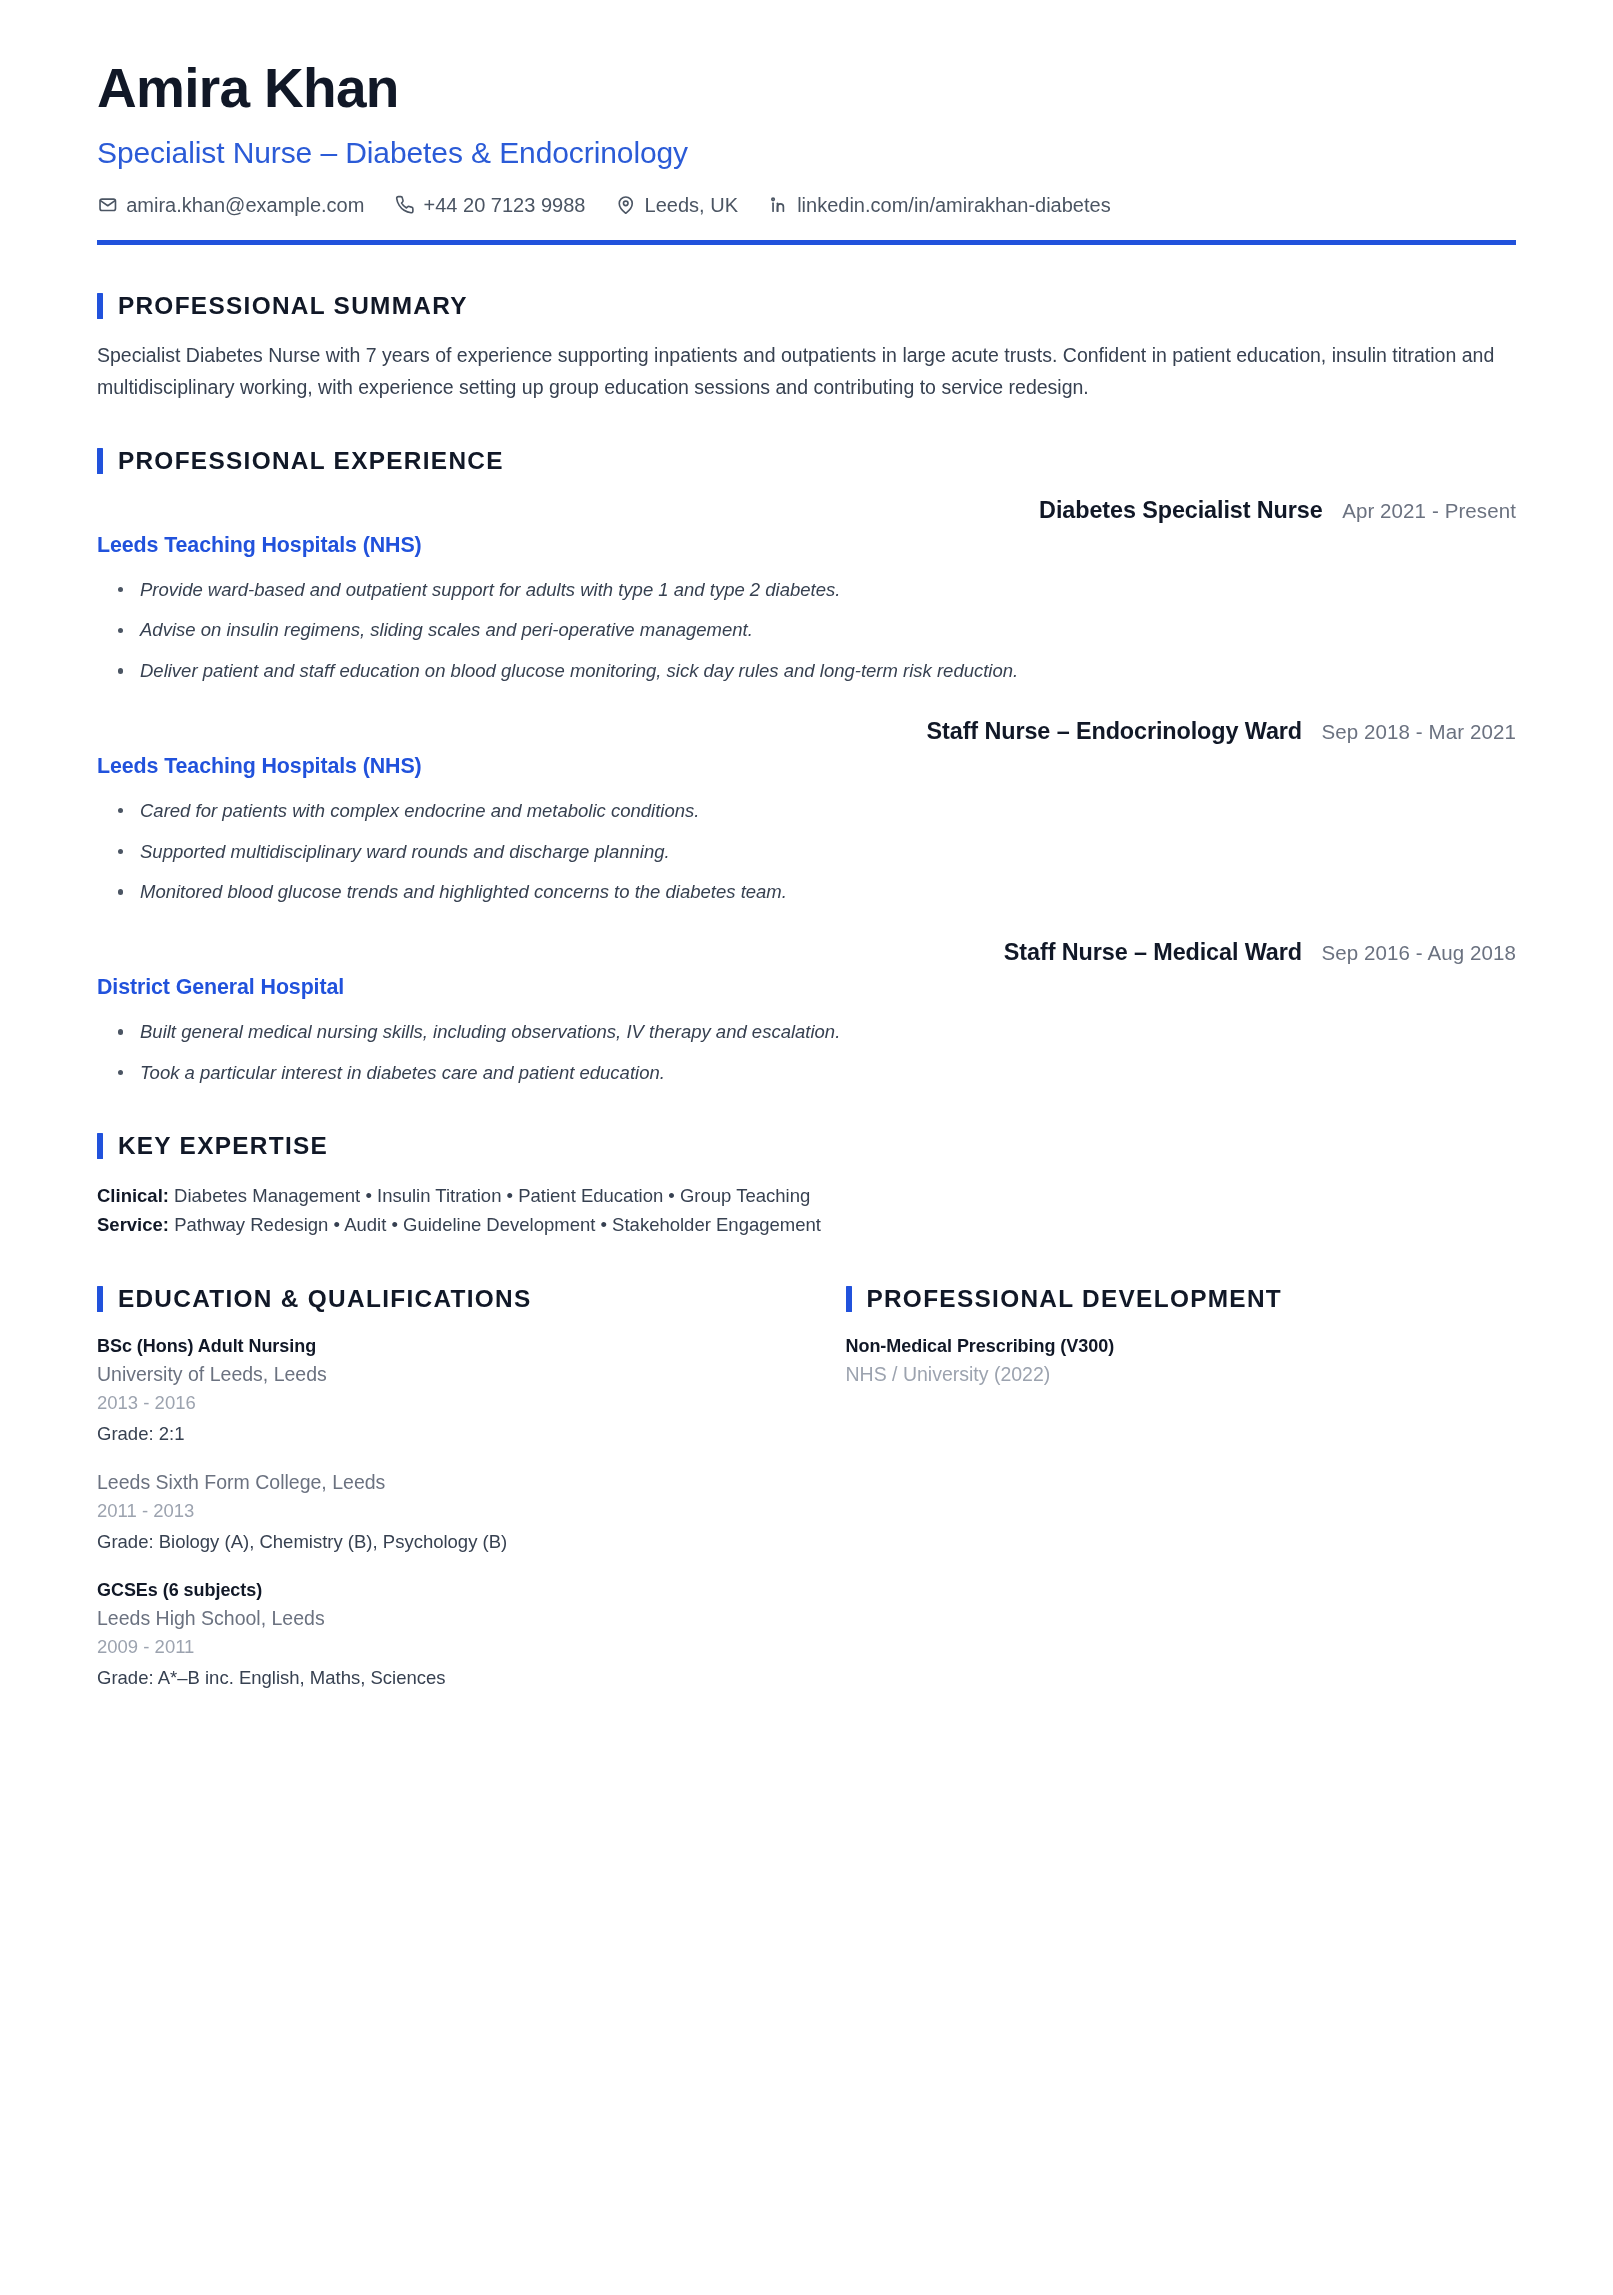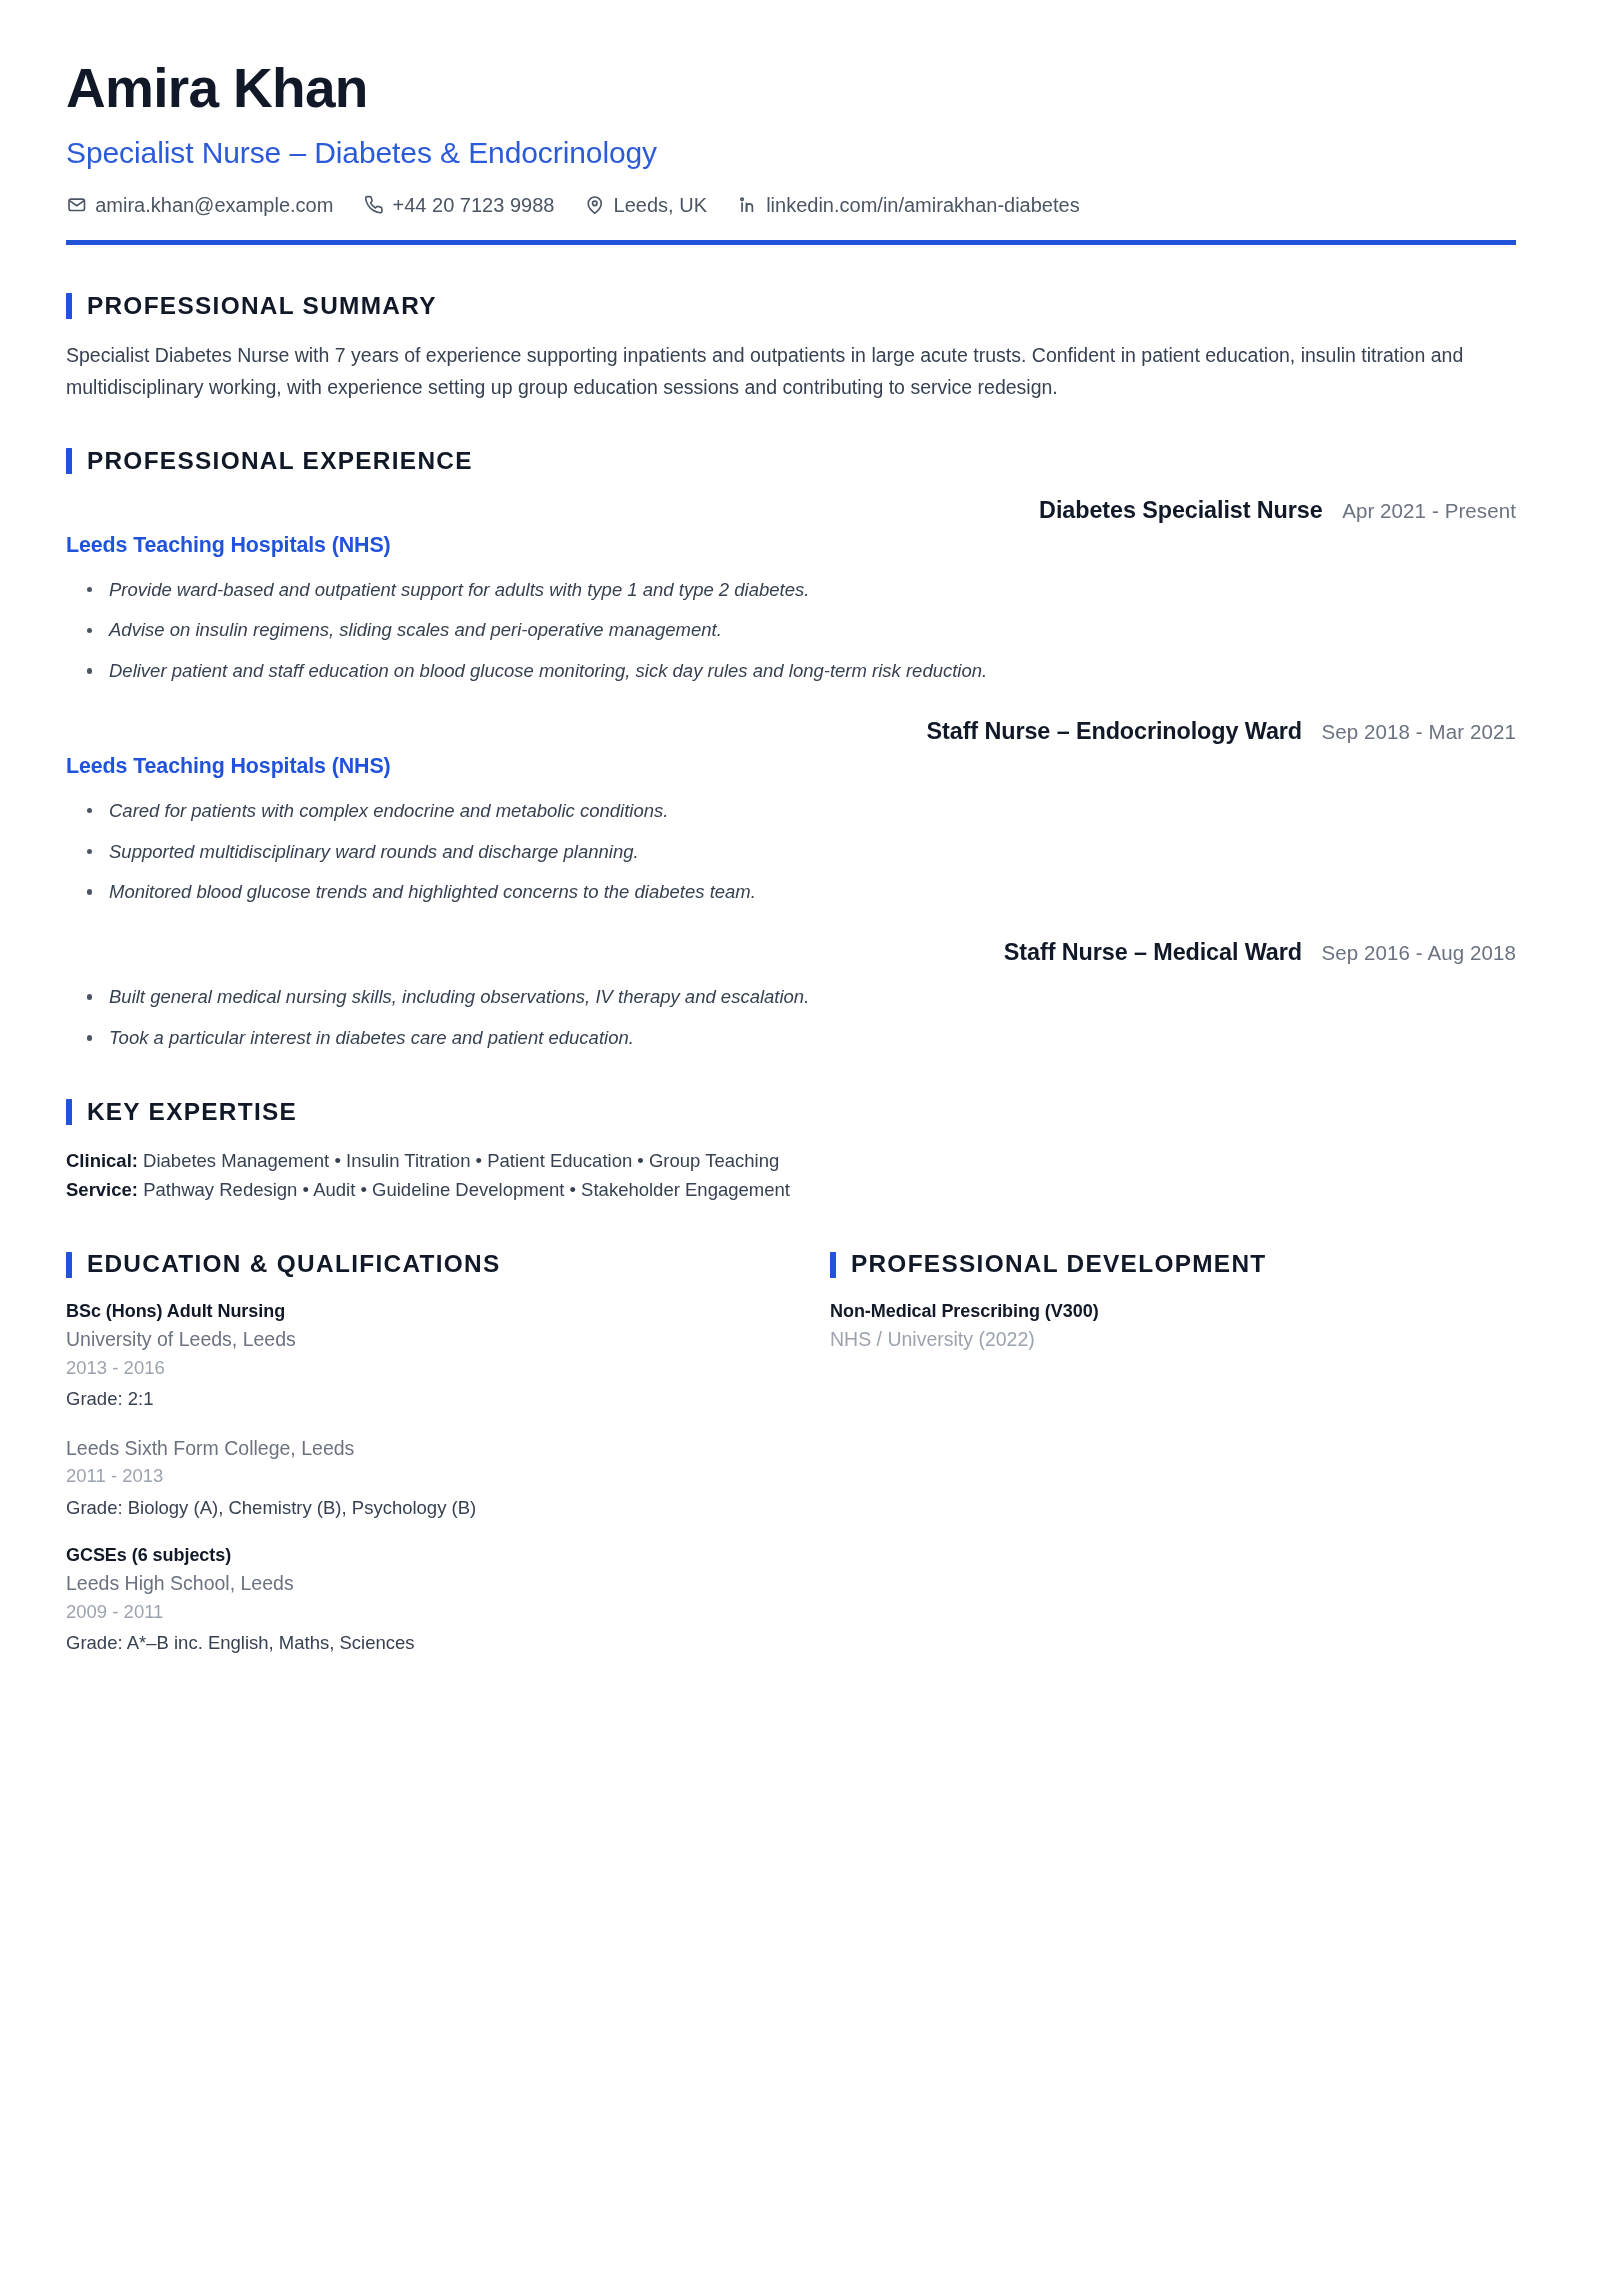--- a/index.html
+++ b/index.html
@@ -12,21 +12,21 @@
   body {
     font-family: "Liberation Sans", sans-serif;
     color: #1f2937;
     -webkit-font-smoothing: antialiased;
   }
 
   .page {
     width: 1613px;
     min-height: 2295px;
     background: #ffffff;
-    padding: 58px 97px 58px 66px;
+    padding: 58px 97px 58px 97px;
   }
 
   
   .hdr-name {
     font-size: 55px;
     font-weight: 700;
     letter-spacing: -0.7px;
     color: #111827;
     line-height: 1.12;
     margin-bottom: 14.6px;
@@ -336,20 +336,21 @@
         <li>Supported multidisciplinary ward rounds and discharge planning.</li>
         <li>Monitored blood glucose trends and highlighted concerns to the diabetes team.</li>
       </ul>
     </div>
 
     <div class="exp-block">
       <div class="exp-top">
         <div class="exp-role">Staff Nurse – Medical Ward</div>
         <div class="exp-dates">Sep 2016 - Aug 2018</div>
       </div>
+      <div class="exp-org">District General Hospital</div>
       <ul class="exp-bullets">
         <li>Built general medical nursing skills, including observations, IV therapy and escalation.</li>
         <li>Took a particular interest in diabetes care and patient education.</li>
       </ul>
     </div>
   </section>
 
   <section>
     <div class="sec-head">
       <span class="sec-bar"></span>

